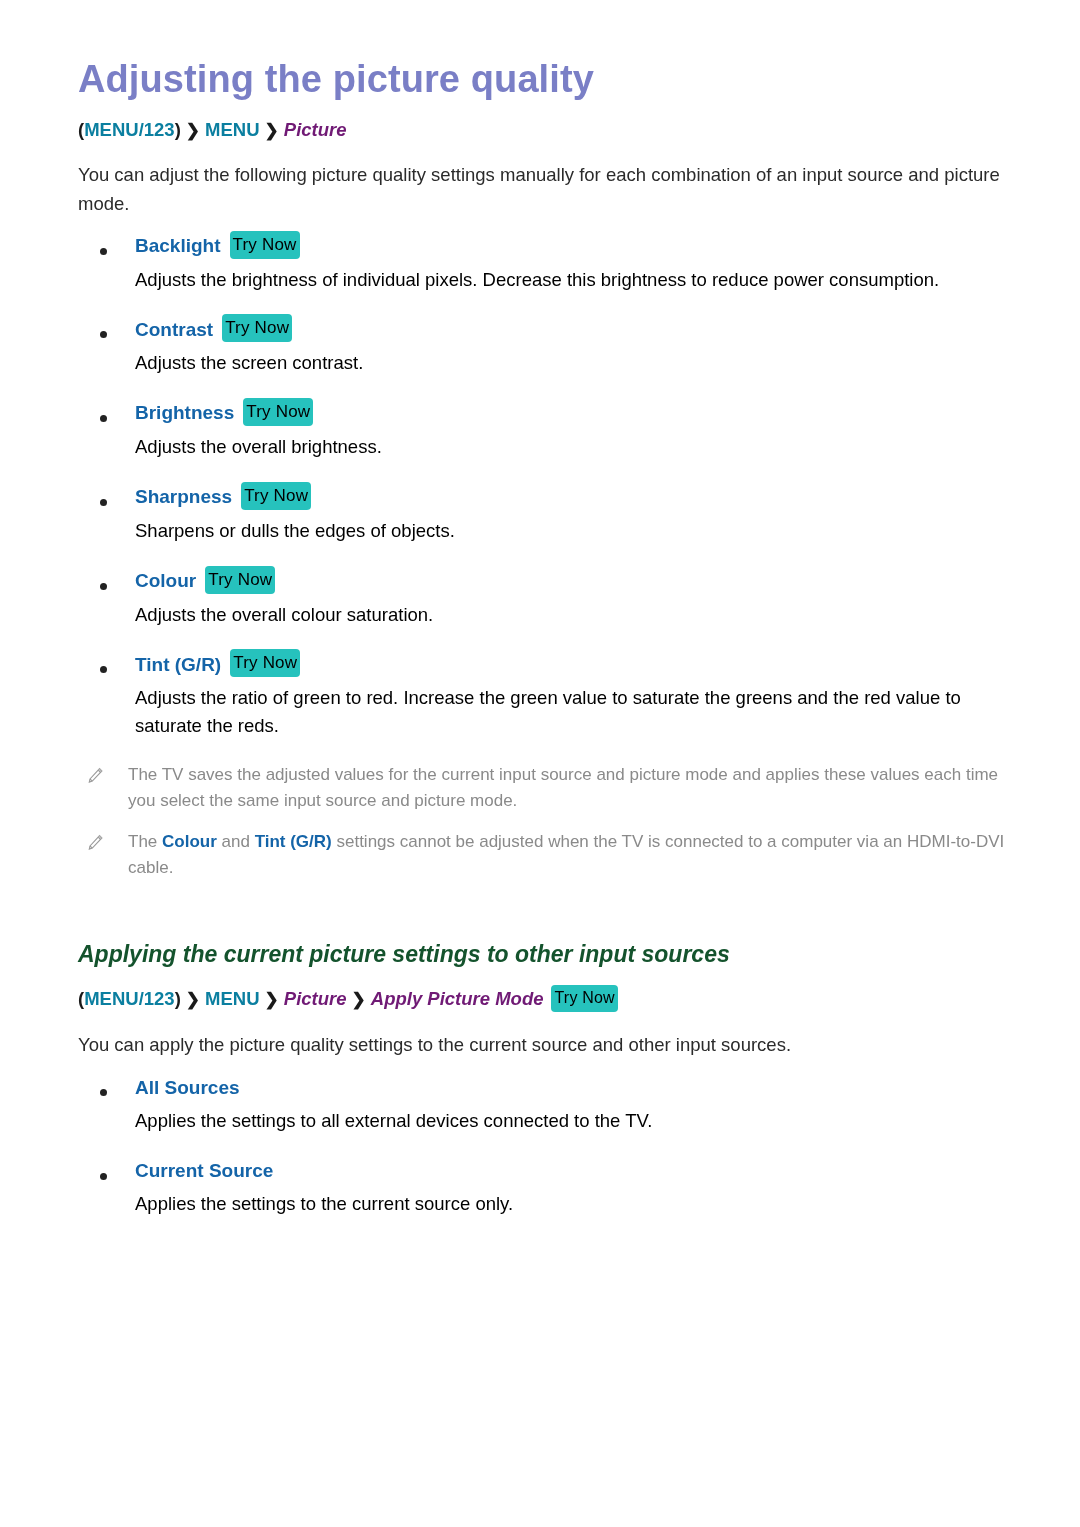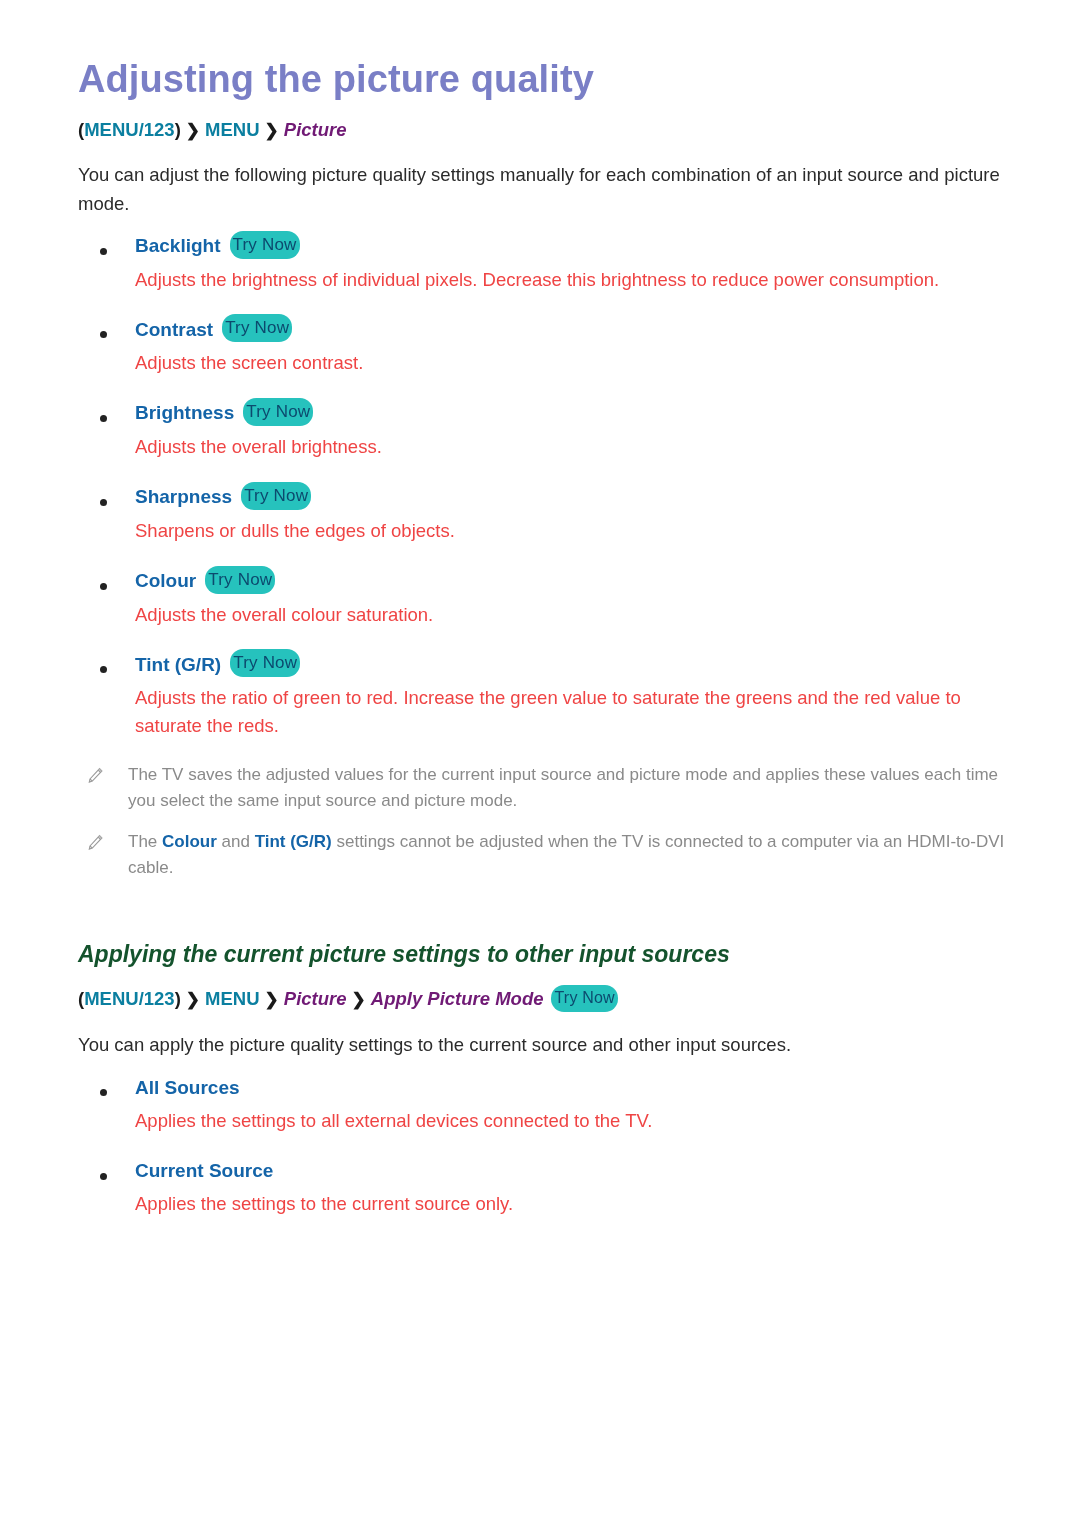--- a/index.html
+++ b/index.html
@@ -87,36 +87,36 @@
     font-weight: bold;
     color: #1464a8;
     line-height: 1.45;
     display: flex;
     align-items: center;
     flex-wrap: wrap;
   }
   p.bullet-desc {
     font-size: 18.5px;
     line-height: 1.5;
-    color: #ef4444;
+    color: #000000;
     margin: 6px 0 22px 0;
     padding-left: 57px;
     max-width: 890px;
   }
 
   
   .try-now {
     display: inline-block;
     background: #26c2bd;
-    color: #0c4a6e;
+    color: #000000;
     font-size: 17px;
     font-weight: normal;
     line-height: 1;
     padding: 5px 3px 6px 3px;
-    border-radius: 13px;
+    border-radius: 4px;
     margin-left: 9px;
     vertical-align: middle;
     position: relative;
     top: -1px;
     letter-spacing: 0.2px;
   }
   .breadcrumb .try-now {
     font-size: 16px;
     margin-left: 8px;
   }

